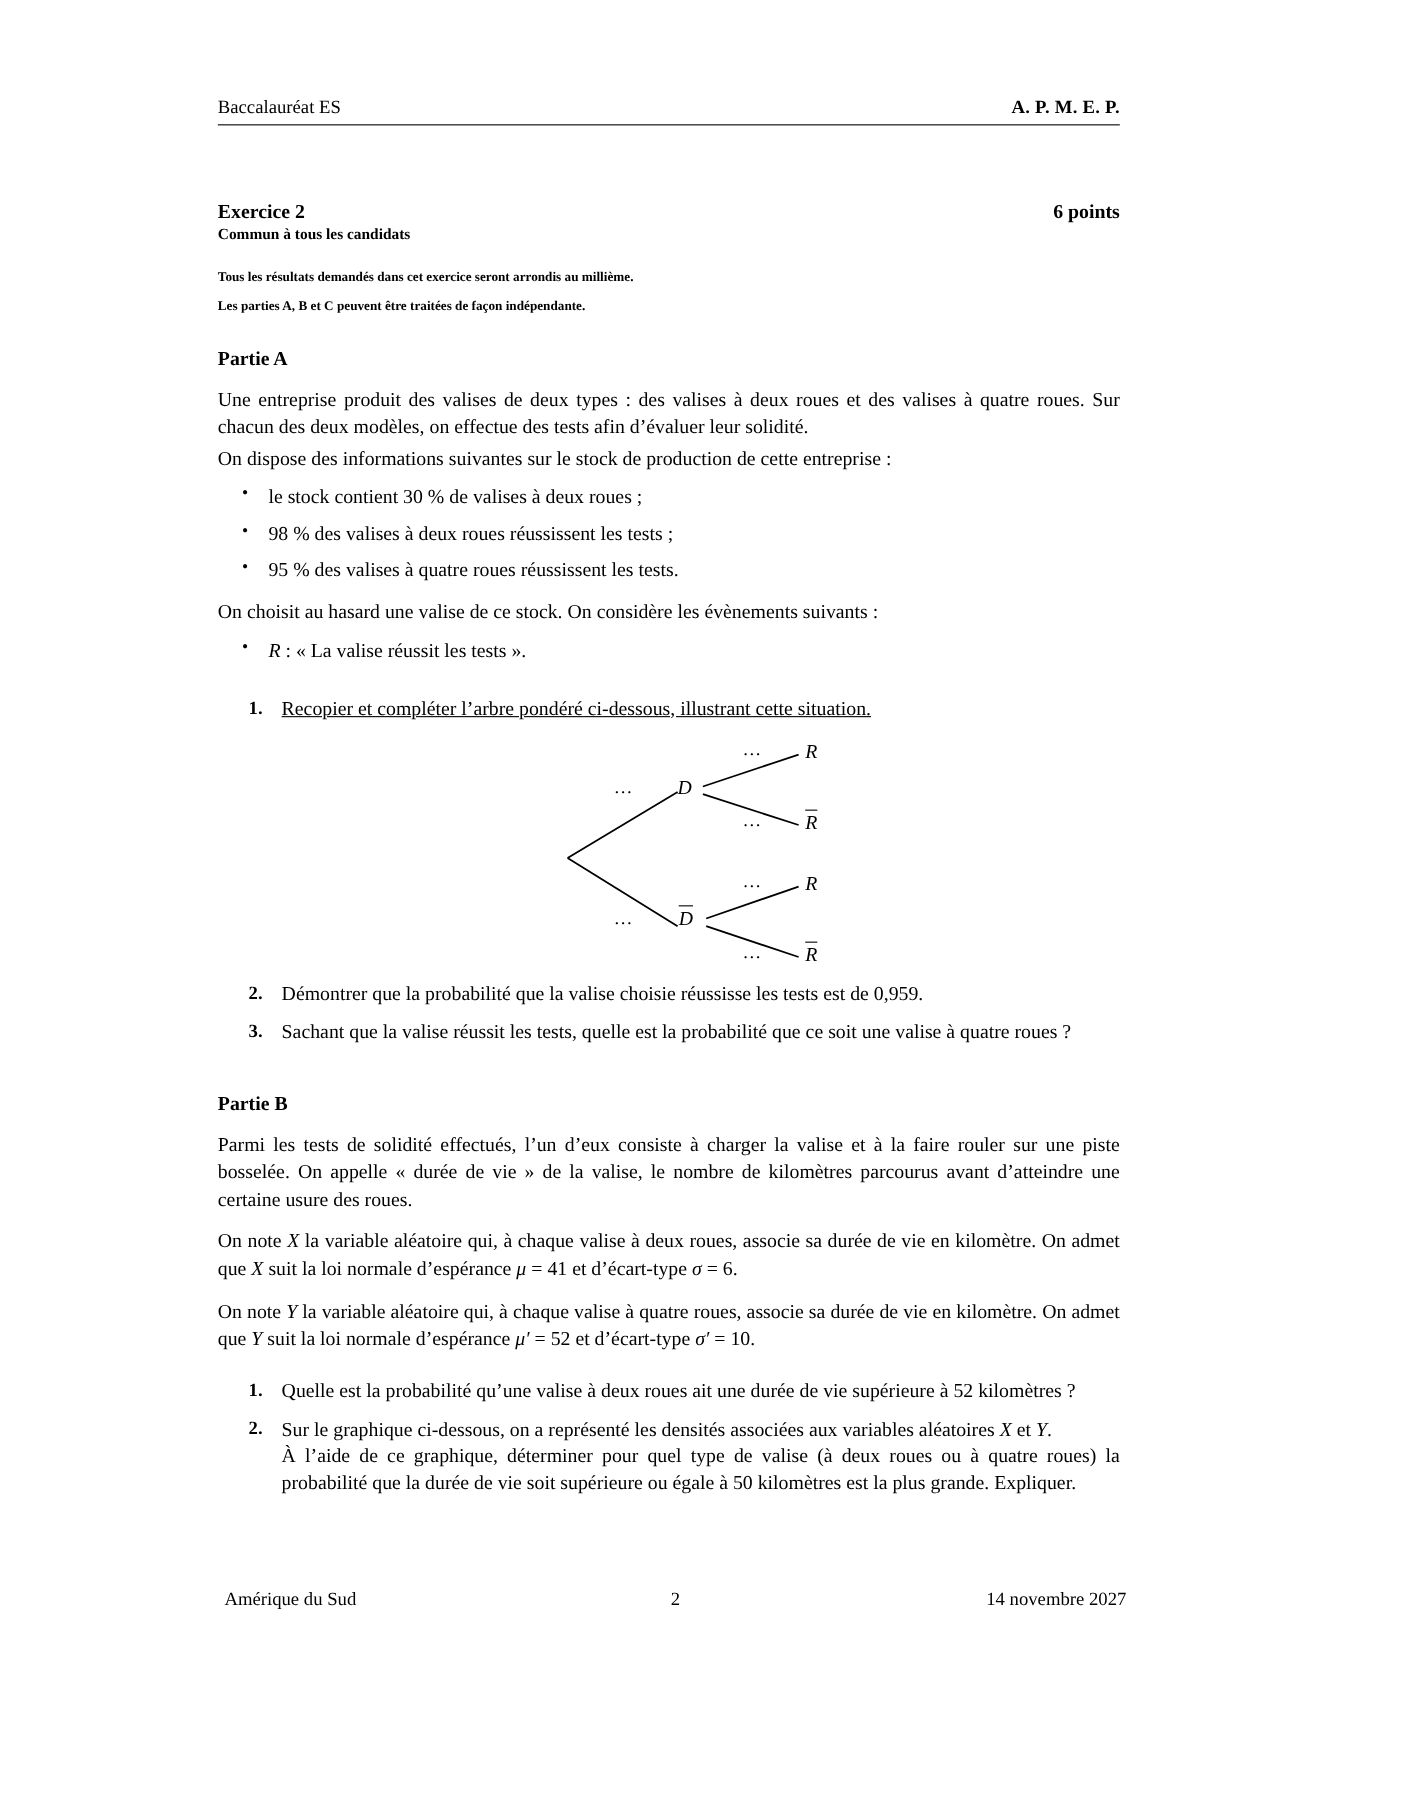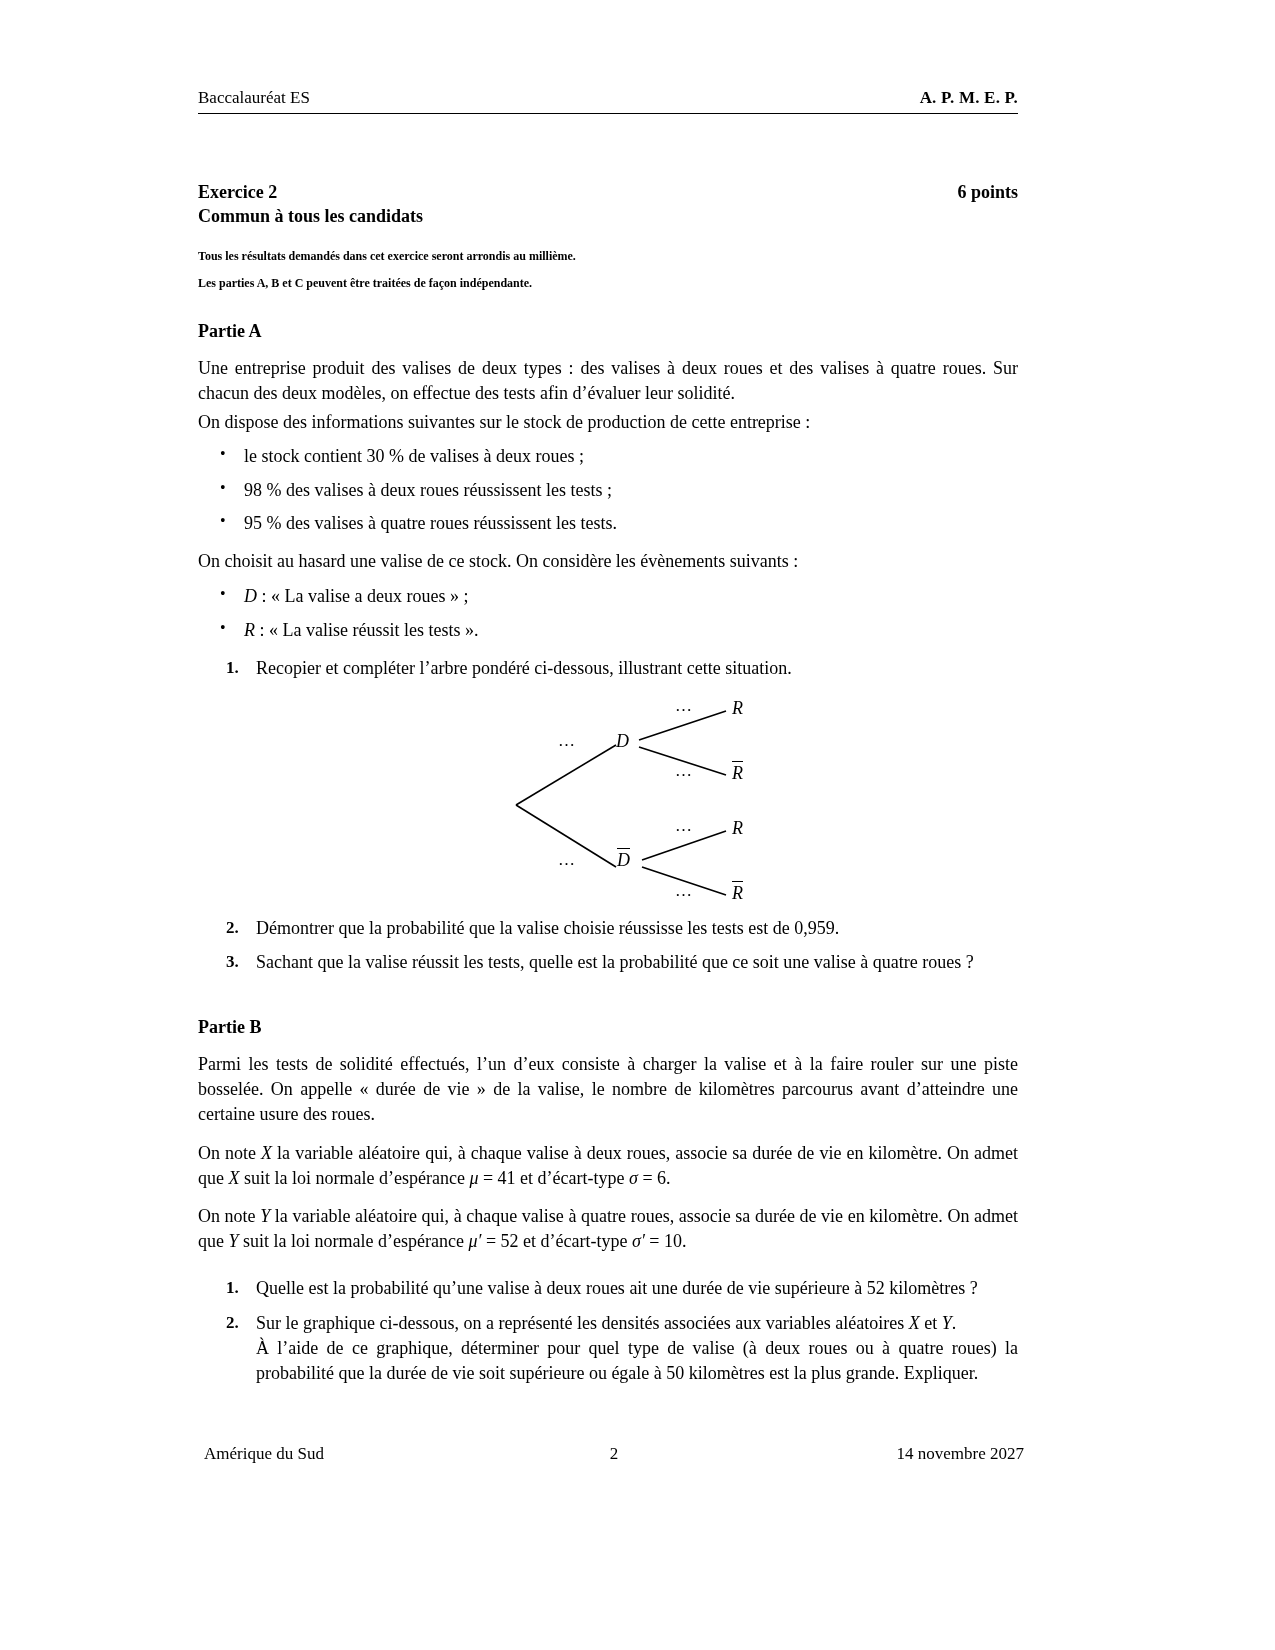--- a/index.html
+++ b/index.html
@@ -43,21 +43,21 @@
   .title-row {
     display: flex;
     justify-content: space-between;
     align-items: baseline;
     font-weight: bold;
     font-size: 18px;
     margin-top: 68px;
   }
   .subtitle {
     font-weight: bold;
-    font-size: 18px;
+    font-size: 14px;
     margin-top: 3px;
   }
   .bold-note {
     font-weight: bold;
     font-size: 12px;
     margin-top: 22px;
   }
   .bold-note.second { margin-top: 12px; }
 
   .part-head {
@@ -183,25 +183,24 @@
 
     <ul class="bullets">
       <li>le stock contient 30 % de valises à deux roues ;</li>
       <li>98 % des valises à deux roues réussissent les tests ;</li>
       <li>95 % des valises à quatre roues réussissent les tests.</li>
     </ul>
 
     <p class="para">On choisit au hasard une valise de ce stock. On considère les évènements suivants :</p>
 
     <ul class="bullets">
-      <li><span class="it">D</span><span> : « La valise a deux roues » ;</span></li>
       <li><span class="it">R</span><span> : « La valise réussit les tests ».</span></li>
     </ul>
 
-    <ol class="numbered" style="margin-top:14px;">
+    <ol class="numbered" style="margin-top:28px;text-decoration:underline;">
       <li>Recopier et compléter l’arbre pondéré ci-dessous, illustrant cette situation.</li>
     </ol>
 
     <div class="tree-wrap">
       <svg class="tree-svg" width="820" height="215" viewBox="0 0 820 215">
 
         <line x1="318" y1="110" x2="418" y2="50" stroke="#000" stroke-width="1.6"></line>
 
         <line x1="318" y1="110" x2="418" y2="172" stroke="#000" stroke-width="1.6"></line>
 

